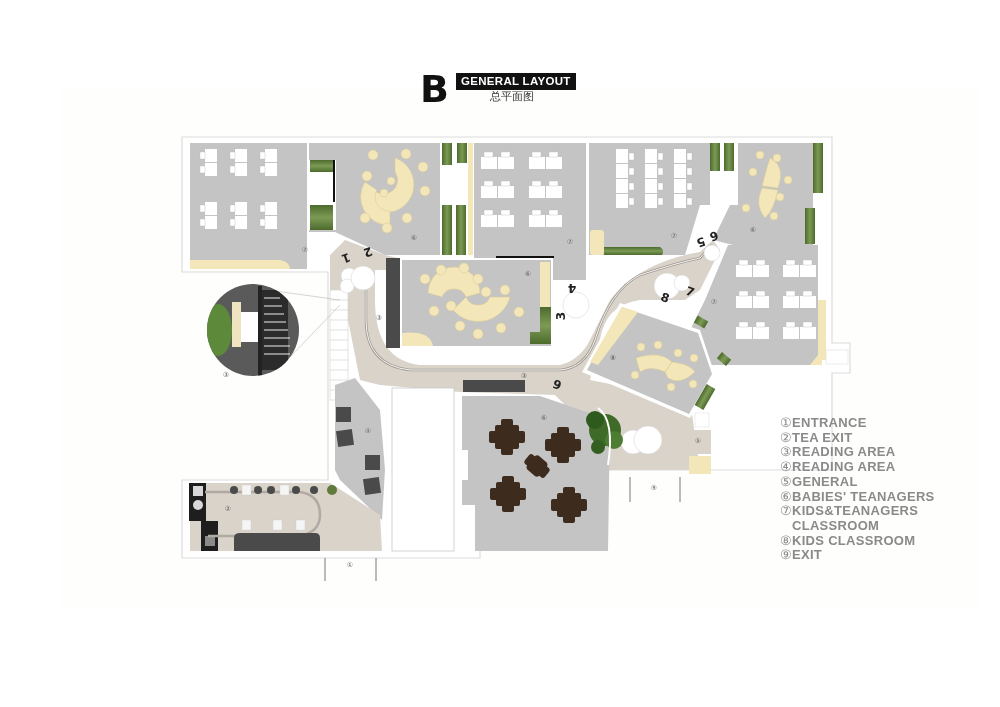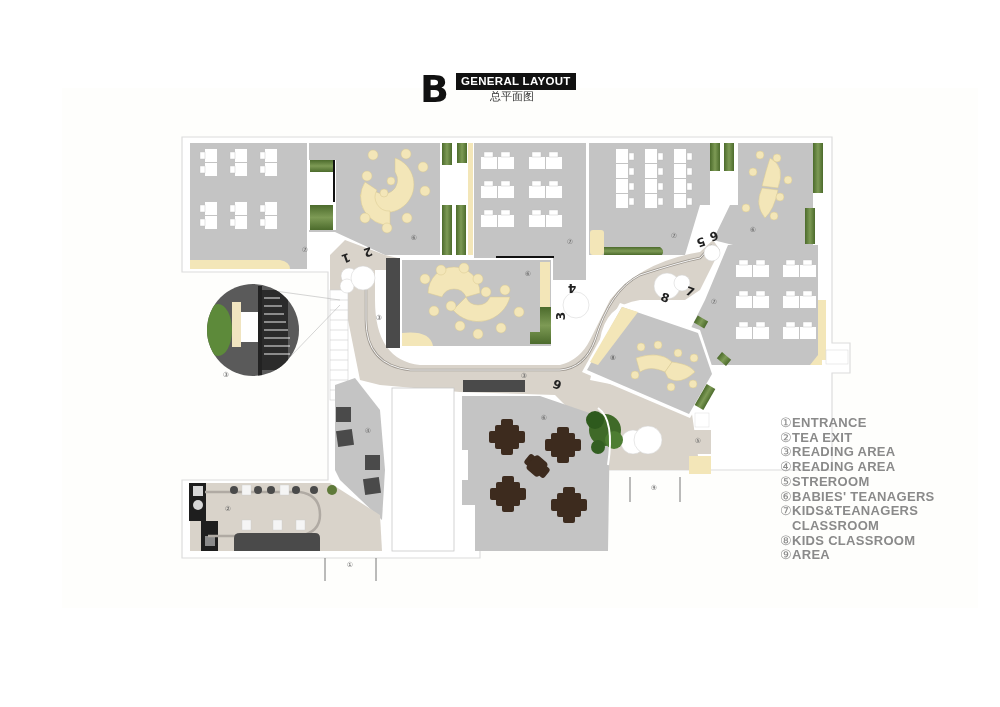--- a/index.html
+++ b/index.html
@@ -381,19 +381,19 @@
       <text x="350" y="567">①</text>
       <text x="226" y="377">③</text>
     </g>
 </svg>
 
 <div class="legend" id="legend">
     <div class="legend-item"><span class="num">①</span><span>ENTRANCE</span></div>
     <div class="legend-item"><span class="num">②</span><span>TEA EXIT</span></div>
     <div class="legend-item"><span class="num">③</span><span>READING AREA</span></div>
     <div class="legend-item"><span class="num">④</span><span>READING AREA</span></div>
-    <div class="legend-item"><span class="num">⑤</span><span>STREROOM</span></div>
+    <div class="legend-item"><span class="num">⑤</span><span>GENERAL</span></div>
     <div class="legend-item"><span class="num">⑥</span><span>BABIES' TEANAGERS</span></div>
     <div class="legend-item"><span class="num">⑦</span><span>KIDS&amp;TEANAGERS</span></div>
     <div class="legend-item"><span class="cont">CLASSROOM</span></div>
     <div class="legend-item"><span class="num">⑧</span><span>KIDS CLASSROOM</span></div>
-    <div class="legend-item"><span class="num">⑨</span><span>AREA</span></div>
+    <div class="legend-item"><span class="num">⑨</span><span>EXIT</span></div>
   </div>
 
 </body></html>

